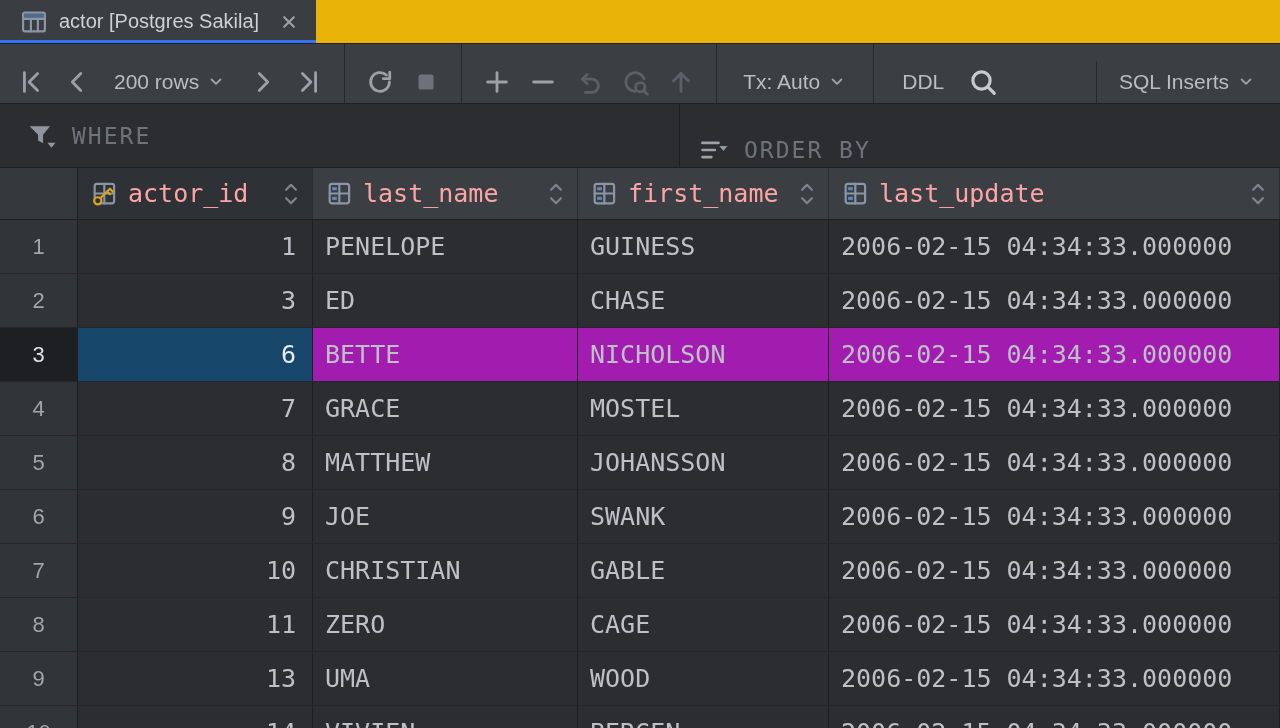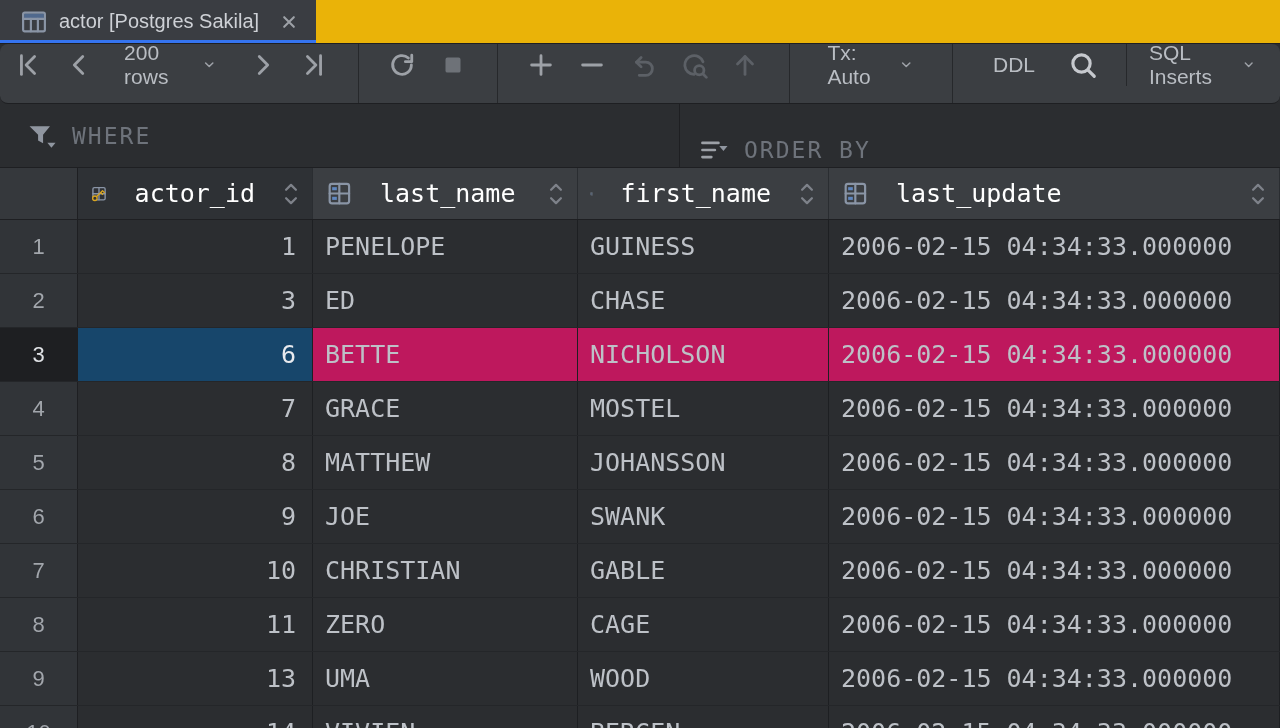--- a/index.html
+++ b/index.html
@@ -8,21 +8,21 @@
   .app { width: 1280px; height: 728px; display: flex; flex-direction: column; background: #2b2d30; }
 
   
   .tabbar { height: 44px; flex: 0 0 44px; background: #eab308; border-bottom: 1px solid #1e1f22; display: flex; align-items: stretch; }
   .tab { display: flex; align-items: center; gap: 11px; padding: 0 16px 0 20px; background: #3a3d42;
          box-shadow: inset 0 -3px 0 #3574f0; color: #ced1d6; font-size: 20px; cursor: default; }
   .tab-close { display: flex; align-items: center; margin-left: 8px; }
 
   
   .toolbar { height: 60px; flex: 0 0 60px; background: #3b3e42; border-bottom: 1px solid #1e1f22;
-             display: flex; align-items: flex-start; padding-left: 10px; gap: 16px; border-radius: 8px; }
+             display: flex; align-items: flex-end; padding-left: 10px; gap: 4px; }
   .tbtn { width: 42px; height: 42px; display: flex; align-items: center; justify-content: center;
           background: none; border: none; border-radius: 6px; }
   .tbtn-text { height: 42px; display: flex; align-items: center; padding: 0 14px; background: none; border: none;
                border-radius: 6px; color: #b9bdc3; font-size: 21px; font-family: "Liberation Sans", sans-serif; }
   .dd { display: flex; align-items: center; gap: 7px; height: 42px; padding: 0 12px; border-radius: 6px;
         color: #b9bdc3; font-size: 21px; }
   .sep { width: 1px; align-self: stretch; background: #26282b; margin: 0 10px; }
   .tb-right { margin-left: auto; display: flex; align-items: center; margin-right: 12px; }
 
   
@@ -41,33 +41,33 @@
   .filterbar { height: 64px; flex: 0 0 64px; background: #2b2d30; border-bottom: 1px solid #1e1f22; display: flex; }
   .fpanel { display: flex; align-items: center; gap: 14px; color: #6e737b;
             font-family: "DejaVu Sans Mono", monospace; font-size: 23px; letter-spacing: 2px; }
   .fpanel.where { width: 680px; padding-left: 26px; border-right: 1px solid #1e1f22; }
   .fpanel.orderby { flex: 1; padding-left: 18px; margin-top: 28px; }
 
   
   .grid { flex: 1; background: #2b2d30; overflow: hidden; }
   .thead, .trow { display: grid; grid-template-columns: 78px 235px 265px 251px 1fr; }
   .thead { height: 52px; background: #3b3e42; border-bottom: 1px solid #1e1f22; }
-  .hcell { display: flex; align-items: center; gap: 27px; padding: 0 12px; border-right: 1px solid #2a2d31;
-           font-family: "DejaVu Sans Mono", monospace; font-size: 25px; color: #ffffff; overflow: hidden; white-space: pre; }
+  .hcell { display: flex; align-items: center; gap: 10px; padding: 0 12px; border-right: 1px solid #2a2d31;
+           font-family: "DejaVu Sans Mono", monospace; font-size: 25px; color: #fca5a5; overflow: hidden; white-space: pre; }
   .hcell.corner { background: #35383c; border-right: 1px solid #1e1f22; }
   .hcell.selcol { background: #2e3135; }
   .sort { margin-left: auto; display: flex; flex: 0 0 auto; }
 
   .trow { height: 54px; border-bottom: 1px solid #242629; }
   .cell { display: flex; align-items: center; padding: 0 12px; border-right: 1px solid #1d1f22;
           font-family: "DejaVu Sans Mono", monospace; font-size: 25px; color: #bdc1c7; white-space: pre; overflow: hidden; }
   .cell.gutter { background: #313438; justify-content: center; font-family: "Liberation Sans", sans-serif;
                  font-size: 22px; color: #a2a6ac; border-right: 1px solid #1e1f22; padding: 0; }
   .cell.num { justify-content: flex-end; padding-right: 16px; }
-  .trow.selected .cell { background: #be185d; }
+  .trow.selected .cell { background: #a21caf; }
   .trow.selected .cell.gutter { background: #1e1f22; color: #dfe1e5; }
   .trow.selected .cell.sel { background: #17466b; color: #e8eaee; }
 </style>
 </head>
 <body>
 
 <div class="app">
 
   <div class="tabbar">
     <div class="tab">

